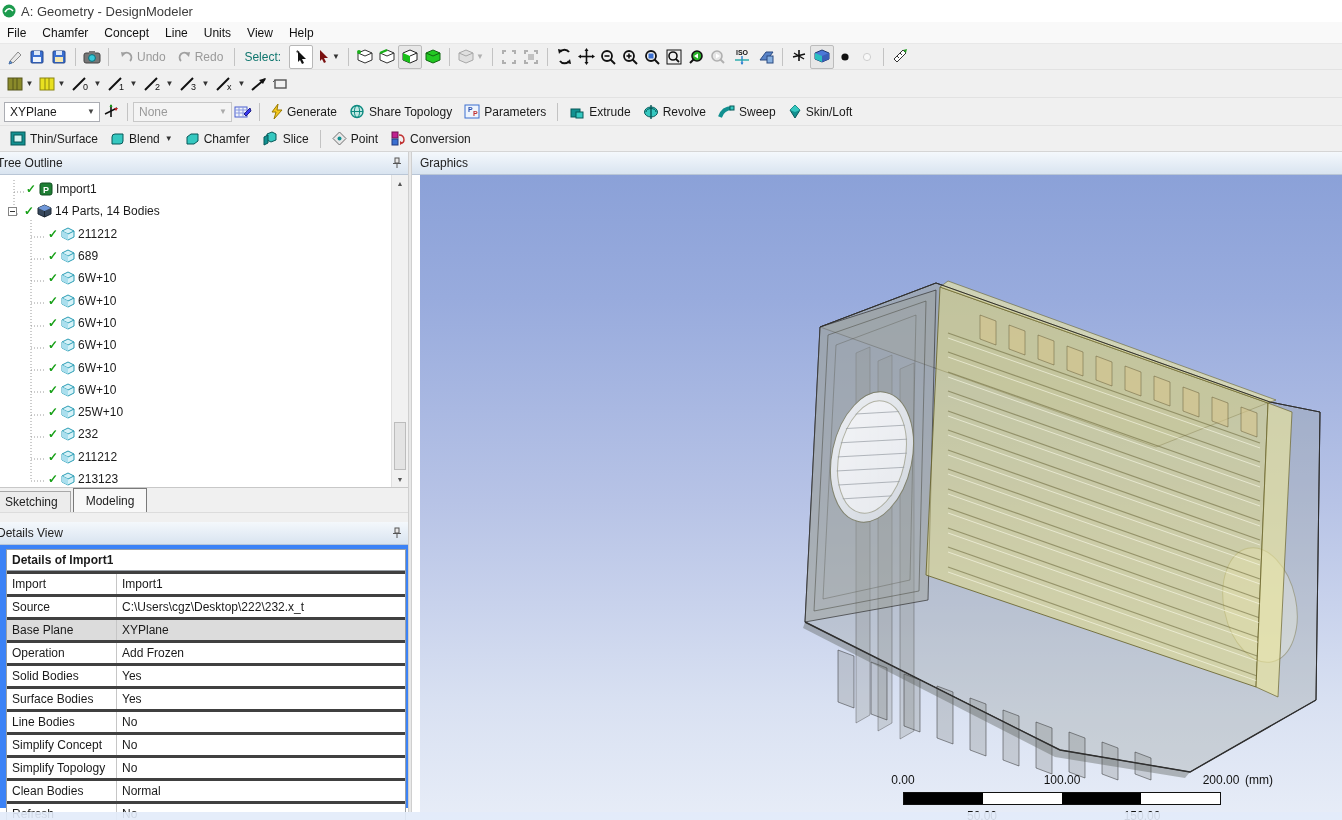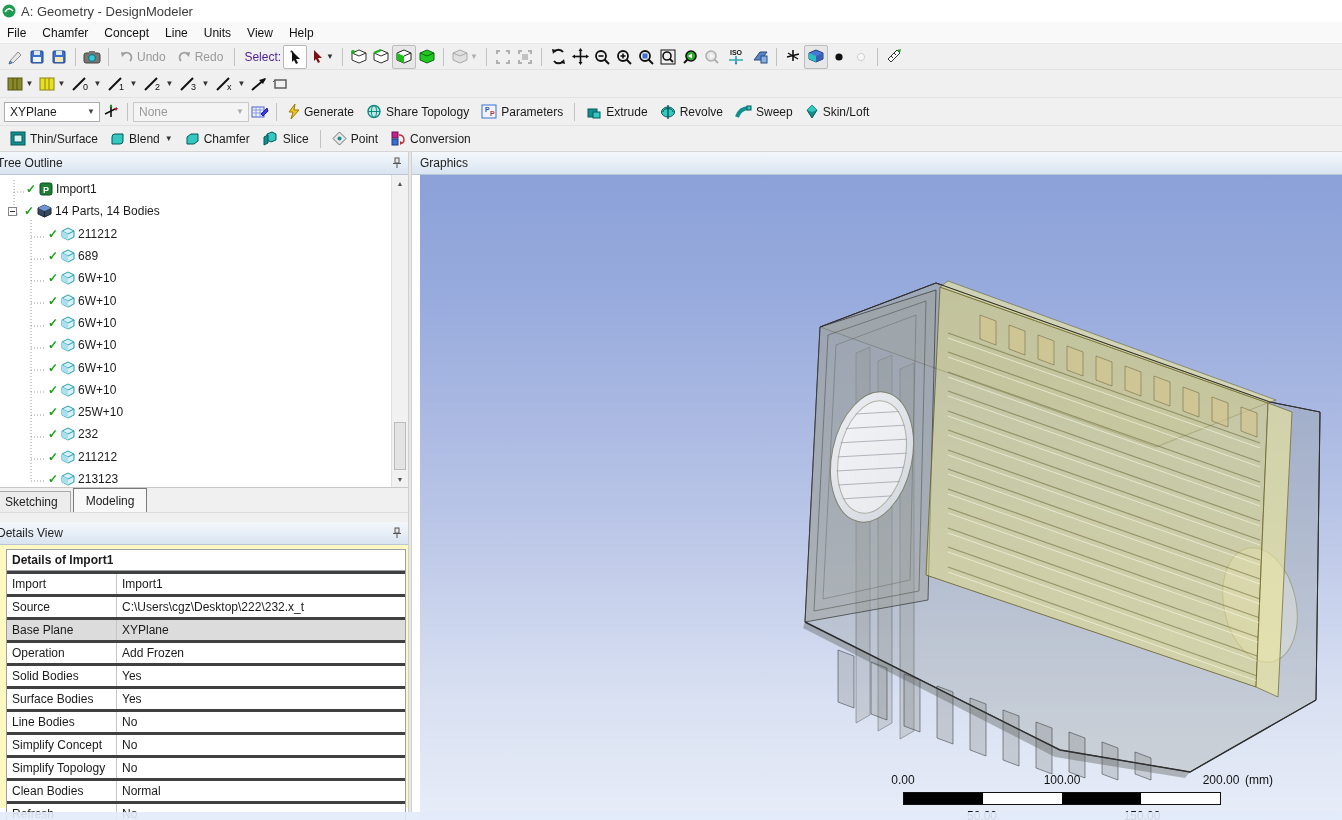--- a/index.html
+++ b/index.html
@@ -10,21 +10,21 @@
   .menu-item{cursor:default;color:#111;}
   .tb{position:absolute;left:0;width:100%;background:#f0f0f0;display:flex;align-items:center;padding-left:4px;box-sizing:border-box;}
   .tb1{top:44px;height:26px;border-bottom:1px solid #e2e2e2;}
   .tb2{top:70px;height:28px;border-bottom:1px solid #e2e2e2;}
   .tb3{top:98px;height:28px;border-bottom:1px solid #e2e2e2;}
   .tb4{top:126px;height:26px;border-bottom:1px solid #d5d5d5;text-align:right;}
   .sep{width:1px;height:18px;background:#c3c3c3;margin:0 5px;flex:0 0 auto;}
   .ibtn{width:22px;height:22px;display:flex;align-items:center;justify-content:center;flex:0 0 auto;border-radius:2px;}
   .tbtn{display:flex;align-items:center;gap:4px;padding:0 6px;height:22px;flex:0 0 auto;white-space:nowrap;}
   .tbtn.disabled{color:#9a9a9a;}
-  .glabel{margin:0 2px 0 4px;color:#4c1d95;white-space:nowrap;}
+  .glabel{margin:0 8px 0 4px;color:#0f766e;white-space:nowrap;}
   .combo{height:20px;background:#fff;border:1px solid #abadb3;display:flex;align-items:center;justify-content:space-between;padding:0 2px 0 5px;box-sizing:border-box;flex:0 0 auto;}
   .combo .arr{font-size:8px;color:#444;padding:0 2px;}
   .combo.disabled{background:#f4f4f4;color:#9a9a9a;border-color:#c8c8c8;}
   .combo.disabled .arr{color:#aaa;}
   .dd{font-size:8px;color:#333;margin-left:1px;}
   .dd.dis{color:#b0b0b0;}
 
   .main{position:absolute;left:0;top:152px;width:100%;height:660px;}
   .leftcol{position:absolute;left:0;top:0;width:408px;height:660px;background:#ffffff;}
   .vsplit{position:absolute;left:408px;top:0;width:4px;height:660px;background:#e8e8e8;border-left:1px solid #cfcfcf;border-right:1px solid #cfcfcf;box-sizing:border-box;}
@@ -44,21 +44,21 @@
   .connectors{position:absolute;left:0;top:3px;pointer-events:none;}
   .vsb{position:absolute;right:0;top:0;width:17px;height:100%;background:#f1f1f1;border-left:1px solid #e0e0e0;box-sizing:border-box;}
   .vsb .sarr{position:absolute;left:0;width:100%;height:16px;display:flex;align-items:center;justify-content:center;font-size:7px;color:#555;background:#f1f1f1;}
   .vsb .thumb{position:absolute;left:2px;width:12px;background:#e3e3e3;border:1px solid #bcbcbc;box-sizing:border-box;}
 
   .tabsrow{height:24px;background:#f0f0f0;border-top:1px solid #c8c8c8;display:flex;align-items:flex-end;padding-left:0;margin-left:-8px;}
   .tab{height:20px;display:flex;align-items:center;padding:0 12px;border:1px solid #a8a8a8;border-bottom:none;background:#ececec;color:#222;margin-right:2px;}
   .tab.active{height:23px;background:#f8f8f8;border-color:#7a7a7a;position:relative;z-index:2;}
 
   .splitfill{height:9px;background:#f0f0f0;border-top:1px solid #dcdcdc;}
-  .details-wrap{position:relative;height:263px;background:#fef9c3;}
+  .details-wrap{position:relative;height:263px;background:#3b82f6;}
   .dtable{position:absolute;left:6px;top:4px;width:400px;border:1px solid #9aa0a6;box-sizing:border-box;background:#fff;}
   .drow{display:flex;height:20px;border-top:3px solid #404040;align-items:stretch;}
   .drow:first-child{border-top:none;}
   .drow .c1{width:110px;flex:0 0 auto;border-right:1px solid #c6c6c6;display:flex;align-items:center;padding-left:5px;box-sizing:border-box;overflow:hidden;white-space:nowrap;}
   .drow .c2{flex:1;display:flex;align-items:center;padding-left:5px;overflow:hidden;white-space:nowrap;}
   .drow.title{font-weight:bold;border-bottom:1px solid #9aa0a6;}
   .drow.title .c1{width:auto;border-right:none;}
   .drow.sel{background:#dcdcdc;}
   .leftbottom{height:22px;background:#fff;}
 
@@ -386,21 +386,21 @@
       </span>
     <span class="ibtn">
         <svg width="17" height="17">
           <line x1="8" y1="2" x2="8" y2="14" stroke="#111" stroke-width="1.6"></line>
           <line x1="2" y1="11" x2="14" y2="5" stroke="#111" stroke-width="1.4"></line>
           <polygon points="8,1 6.5,4 9.5,4" fill="#18a018"></polygon>
           <polygon points="15,5 11,5 13,8" fill="#c02020"></polygon>
         </svg>
       </span>
     <span class="sep"></span>
-    <span class="combo disabled" style="width:116px">
+    <span class="combo disabled" style="width:99px">
         <span>None</span>
         <span class="arr">▼</span>
       </span>
     <span class="ibtn">
         <svg width="18" height="16">
           <rect x="1" y="3" width="12" height="10" fill="#eef2fa" stroke="#4a5fd0"></rect>
           <line x1="1" y1="6" x2="13" y2="6" stroke="#8a9ae0"></line>
           <line x1="1" y1="9" x2="13" y2="9" stroke="#8a9ae0"></line>
           <line x1="5" y1="3" x2="5" y2="13" stroke="#8a9ae0"></line>
           <line x1="9" y1="3" x2="9" y2="13" stroke="#8a9ae0"></line>

